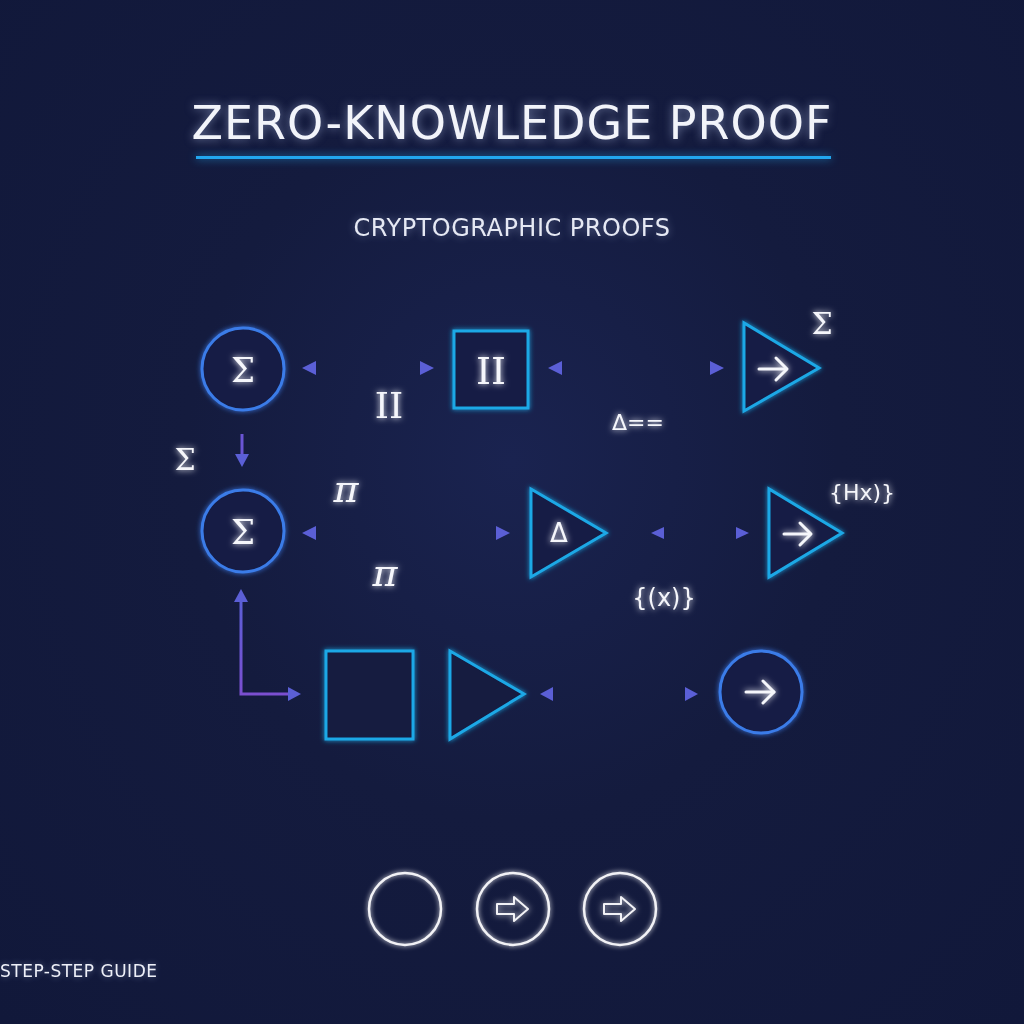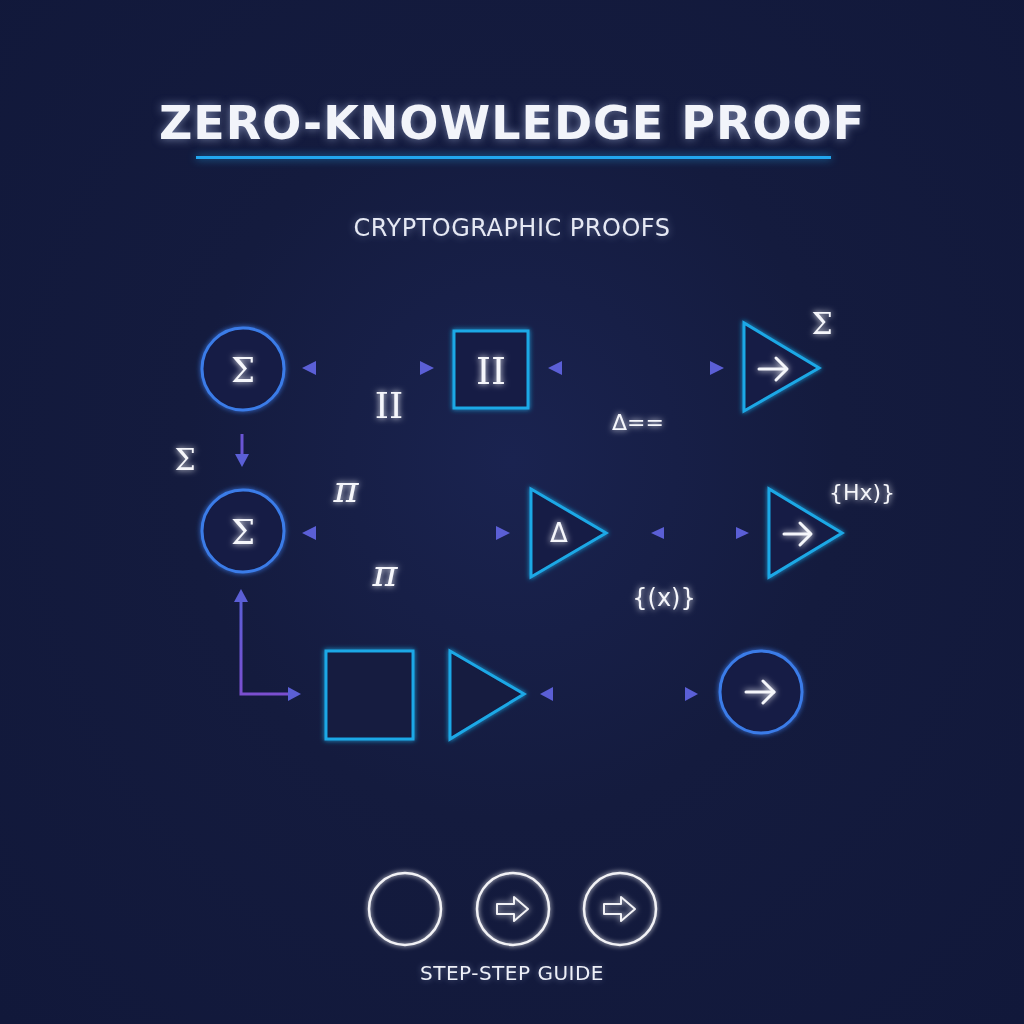--- a/index.html
+++ b/index.html
@@ -5,39 +5,39 @@
   html, body { margin: 0; padding: 0; }
   body {
     width: 1024px; height: 1024px; overflow: hidden;
     background: radial-gradient(ellipse at 50% 45%, #1a2350 0%, #141b3e 45%, #11183a 100%);
     font-family: "DejaVu Sans", sans-serif;
     position: relative;
   }
   .title {
     position: absolute; left: 0; width: 1024px; top: 96px;
     text-align: center; color: #f2f4fa; font-size: 46px; letter-spacing: 1px;
-    font-family: "DejaVu Sans", sans-serif; font-weight: bold;
+    font-family: "DejaVu Sans", sans-serif; font-weight: normal;
     text-shadow: 0 0 10px rgba(200,215,255,0.55);
   }
   .title-rule {
     position: absolute; left: 196px; top: 156px; width: 635px; height: 3px;
     background: #22a6ee; box-shadow: 0 0 8px rgba(34,166,238,0.8);
   }
   .subtitle {
     position: absolute; left: 0; width: 1024px; top: 170px;
     text-align: center; color: #e6e9f4; font-size: 24px; letter-spacing: 0.5px;
     text-shadow: 0 0 8px rgba(200,215,255,0.45);
     margin-top: 44px;
   }
   svg.diagram { position: absolute; left: 0; top: 0; }
   .glyph { fill: #f5f6fb; font-family: "DejaVu Serif", serif; }
   .glyph-sans { fill: #f5f6fb; font-family: "DejaVu Sans", sans-serif; }
   .footer-label {
     position: absolute; left: 0; width: 1024px; top: 961px;
-    text-align: center; color: #eef0f8; font-size: 20px; letter-spacing: 0.5px;
+    text-align: left; color: #eef0f8; font-size: 17px; letter-spacing: 0.5px;
     text-shadow: 0 0 6px rgba(200,215,255,0.45);
   }
 </style>
 </head>
 <body>
 
 <div class="title">ZERO-KNOWLEDGE PROOF</div>
 <div class="title-rule"></div>
 <div class="subtitle">CRYPTOGRAPHIC PROOFS</div>
 

